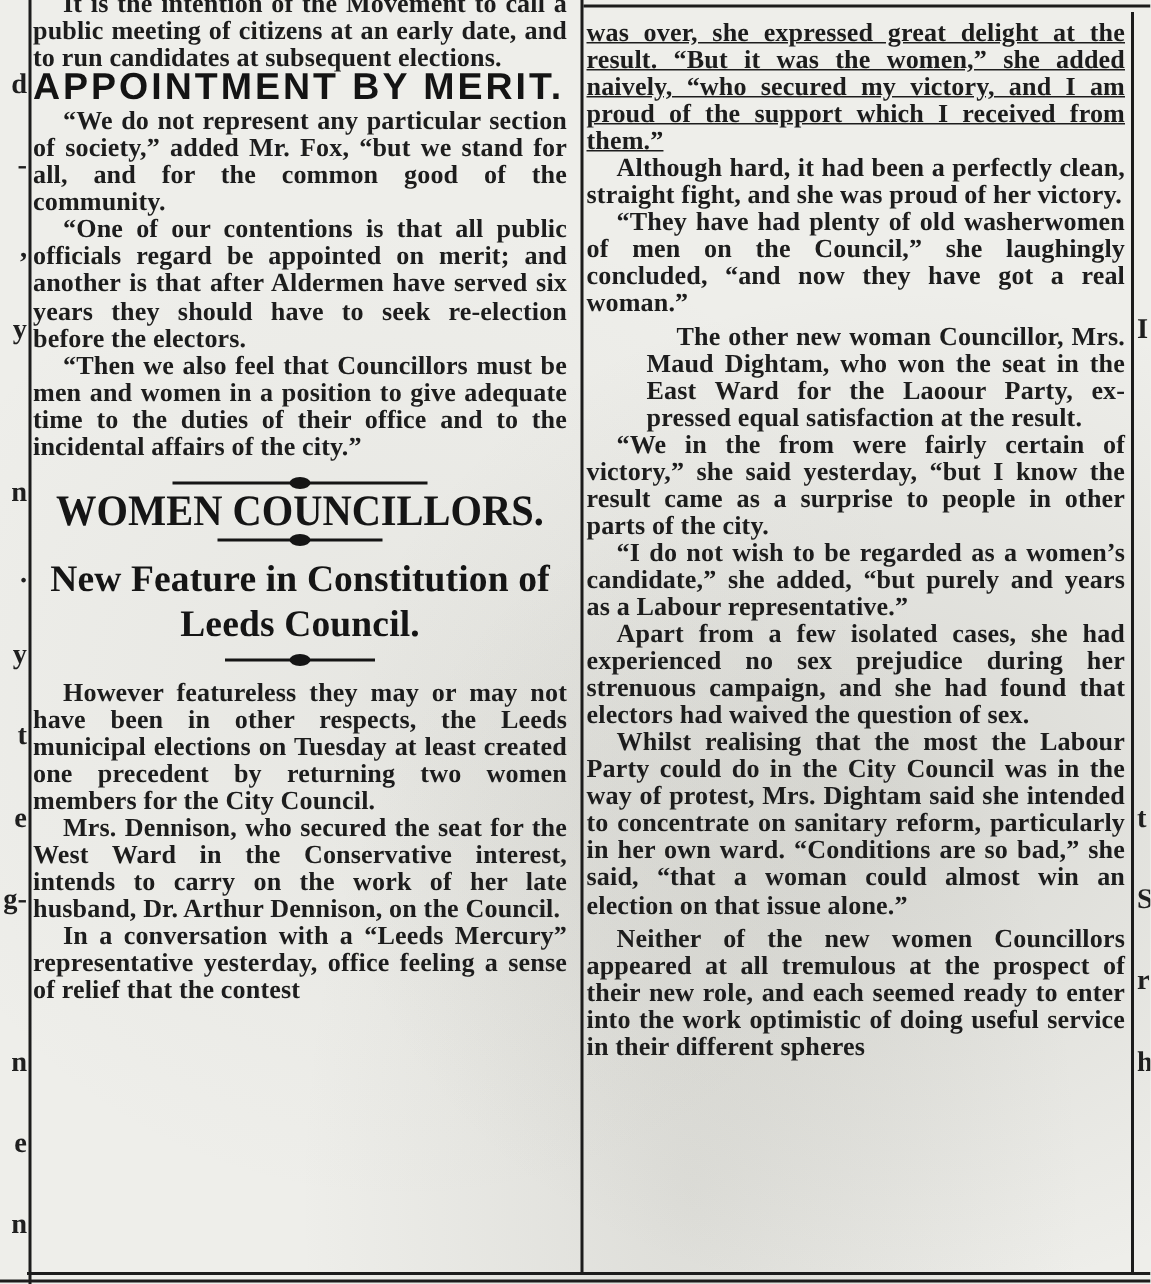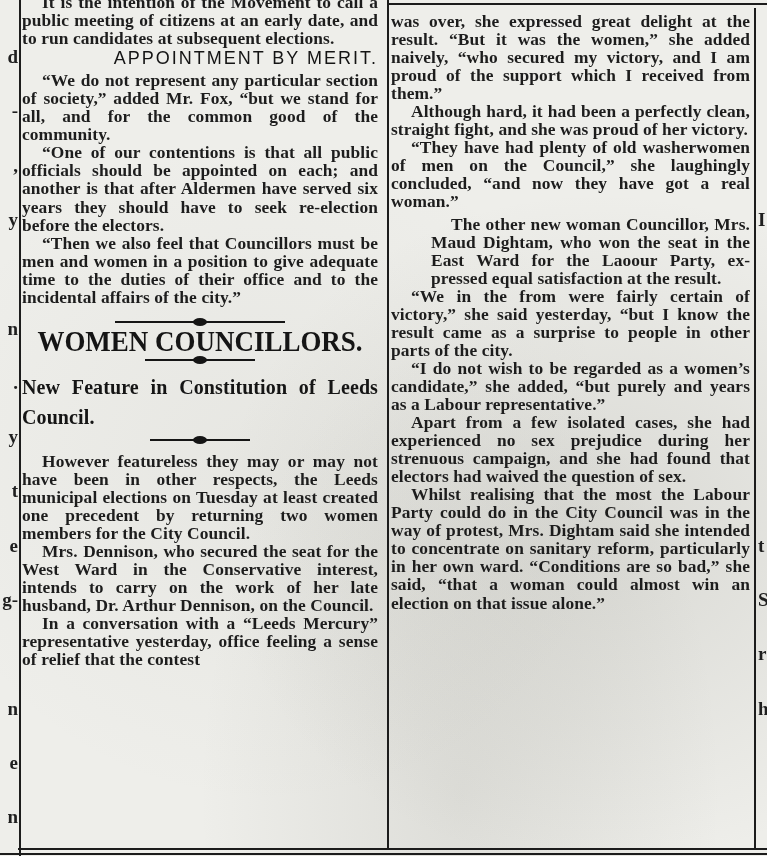--- a/index.html
+++ b/index.html
@@ -26,37 +26,37 @@
     font-weight: bold; color: #1f1f1f; white-space: pre; overflow: hidden;
   }
   .margin-frag div { height: 18.1px; }
 
   .col {
     position: absolute; font-size: 17.4px; line-height: 18.05px;
     font-weight: bold; color: #1d1d1d; text-align: justify;
     letter-spacing: 0.1px;
   }
   .col p { margin: 0; text-indent: 20px; hyphens: manual; }
-  .col p.noindent { text-indent: 0; }
+  .col p.noindent { text-indent: 0; text-decoration: underline; }
 
   .subhead {
     font-family: "Liberation Sans", "DejaVu Sans", sans-serif;
-    font-weight: normal; font-size: 18px; letter-spacing: 2px;
-    text-align: right; margin: 2px 0 4px 0; color: #141414;
+    font-weight: bold; font-size: 25px; letter-spacing: 2px;
+    text-align: left; margin: 2px 0 4px 0; color: #141414;
   }
   .headline {
     font-family: "Liberation Serif", "DejaVu Serif", serif;
     font-weight: bold; font-size: 29px; text-align: center;
     letter-spacing: 0px; color: #151515; margin: 4px 0 0 0;
     transform: scaleX(0.93); transform-origin: center;
   }
   .deck {
     font-family: "Liberation Serif", "DejaVu Serif", serif;
-    font-weight: bold; font-size: 20px; line-height: 30px;
-    color: #151515; margin: 0;
+    font-weight: bold; font-size: 25px; line-height: 30px;
+    text-align: center; color: #151515; margin: 0;
   }
   .ornament {
     display: block; margin: 0 auto; height: 12px; position: relative;
   }
   .ornament::before {
     content: ""; position: absolute; left: 0; right: 0; top: 5px; height: 2px; background: #151515;
   }
   .ornament::after {
     content: ""; position: absolute; left: 50%; top: 2px; width: 14px; height: 8px;
     margin-left: -7px; background: #151515; border-radius: 50%;
@@ -168,21 +168,21 @@
     
     
     
     
   </div>
 
   <div class="col" style="left:22px; top:-7px; width:356px;">
     <p>It is the intention of the Movement to call a public meeting of citizens at an early date, and to run candidates at subsequent elections.</p>
     <div class="subhead">APPOINTMENT BY MERIT.</div>
     <p>“We do not represent any particular section of society,” added Mr. Fox, “but we stand for all, and for the common good of the community.</p>
-    <p>“One of our contentions is that all public officials should be appointed on each; and another is that after Alder­men have served six years they should have to seek re-election before the electors.</p>
+    <p>“One of our contentions is that all public officials regard be appointed on merit; and another is that after Alder­men have served six years they should have to seek re-election before the electors.</p>
     <p>“Then we also feel that Councillors must be men and women in a position to give adequate time to the duties of their office and to the incidental affairs of the city.”</p>
 
     <div class="ornament" style="width:170px; margin-top:10px;"></div>
     <div class="headline">WOMEN COUNCILLORS.</div>
     <div class="ornament" style="width:110px; margin-top:4px;"></div>
     <div class="deck" style="margin-top:6px;">New Feature in Constitution of Leeds Council.</div>
     <div class="ornament" style="width:100px; margin-top:2px; margin-bottom:6px;"></div>
 
     <p>However featureless they may or may not have been in other respects, the Leeds municipal elections on Tuesday at least created one precedent by returning two women members for the City Council.</p>
     <p>Mrs. Dennison, who secured the seat for the West Ward in the Conservative interest, intends to carry on the work of her late husband, Dr. Arthur Dennison, on the Council.</p>
@@ -191,15 +191,16 @@
 
   <div class="col" style="left:391px; top:12px; width:359px;">
     <p class="noindent">was over, she expressed great delight at the result. “But it was the women,” she added naively, “who secured my victory, and I am proud of the support which I received from them.”</p>
     <p>Although hard, it had been a perfectly clean, straight fight, and she was proud of her victory.</p>
     <p>“They have had plenty of old washer­women of men on the Council,” she laughingly concluded, “and now they have got a real woman.”</p>
     <p style="margin-top:4px;margin-left:40px;">The other new woman Councillor, Mrs. Maud Dightam, who won the seat in the East Ward for the Laoour Party, ex­pressed equal satisfaction at the result.</p>
     <p>“We in the from were fairly certain of victory,” she said yesterday, “but I know the result came as a surprise to people in other parts of the city.</p>
     <p>“I do not wish to be regarded as a women’s candidate,” she added, “but purely and years as a Labour repre­sentative.”</p>
     <p>Apart from a few isolated cases, she had experienced no sex prejudice during her strenuous campaign, and she had found that electors had waived the ques­tion of sex.</p>
     <p>Whilst realising that the most the Labour Party could do in the City Council was in the way of protest, Mrs. Dightam said she intended to concentrate on sanitary reform, particularly in her own ward. “Conditions are so bad,” she said, “that a woman could almost win an election on that issue alone.”</p>
+    <p style="margin-top:4px;">Neither of the new women Councillors appeared at all tremulous at the prospect of their new role, and each seemed ready to enter into the work optimistic of doing useful service in their different spheres</p>
   </div>
 
 </div>
 
 </body></html>

